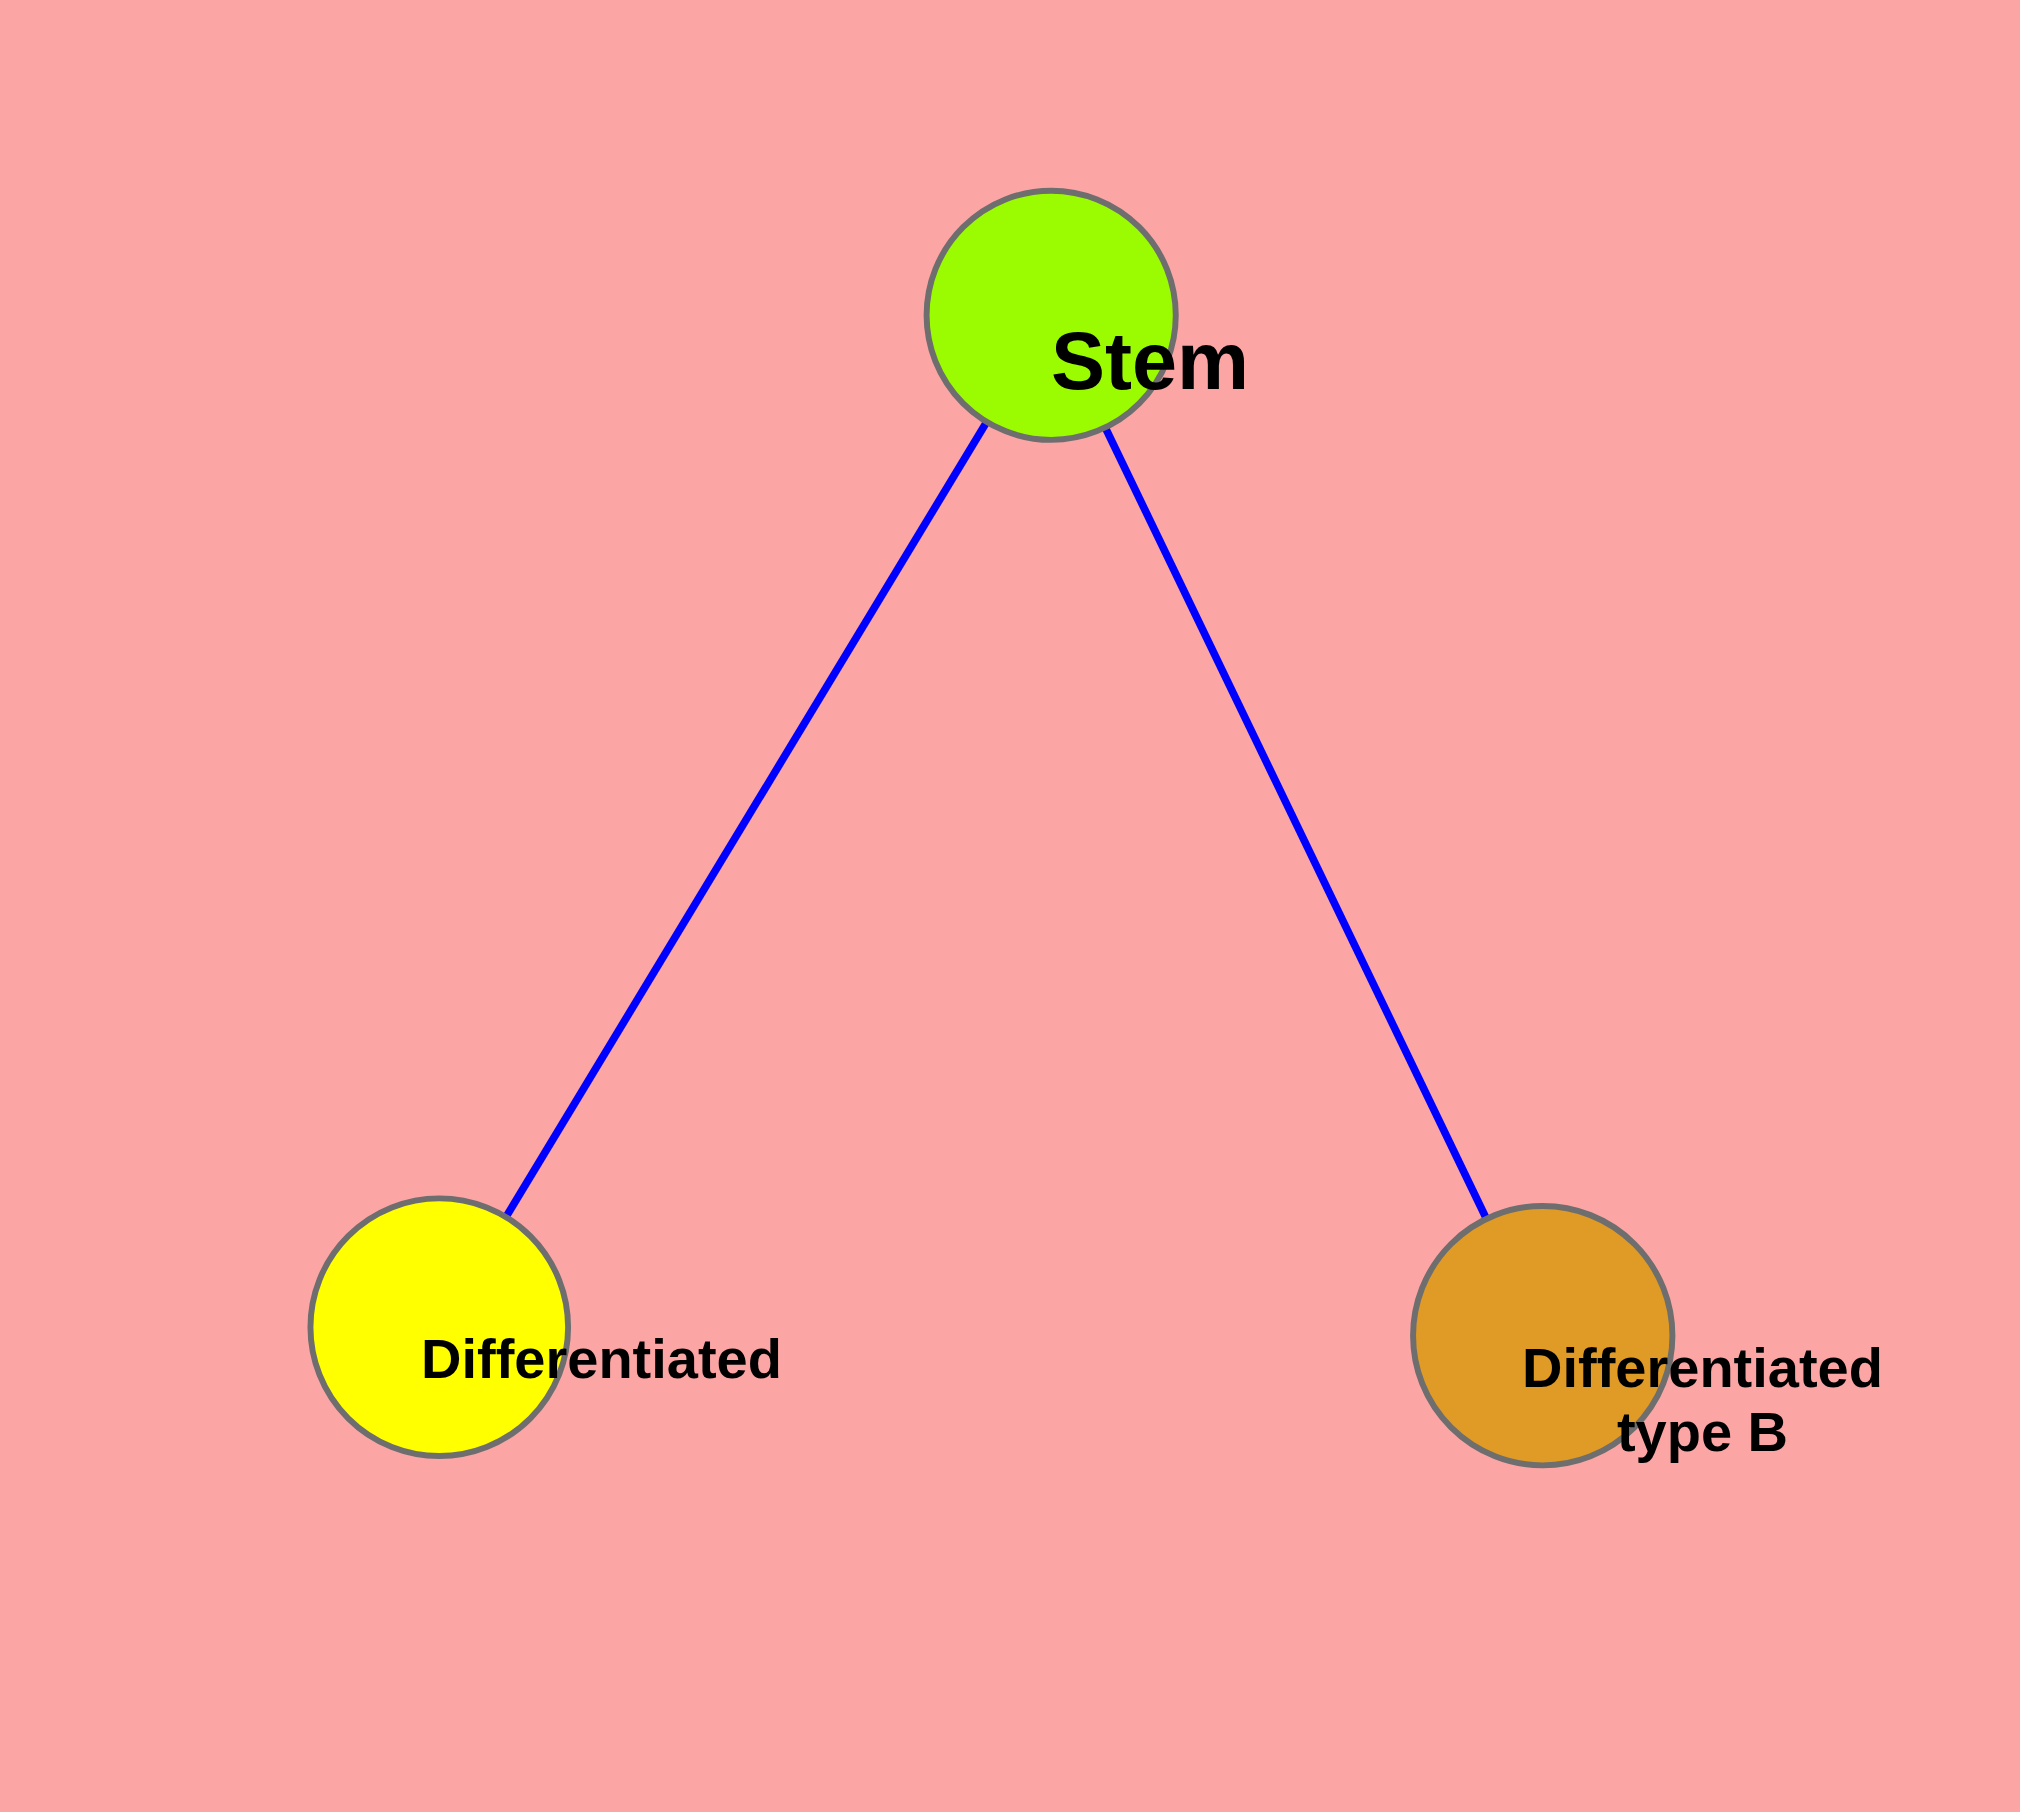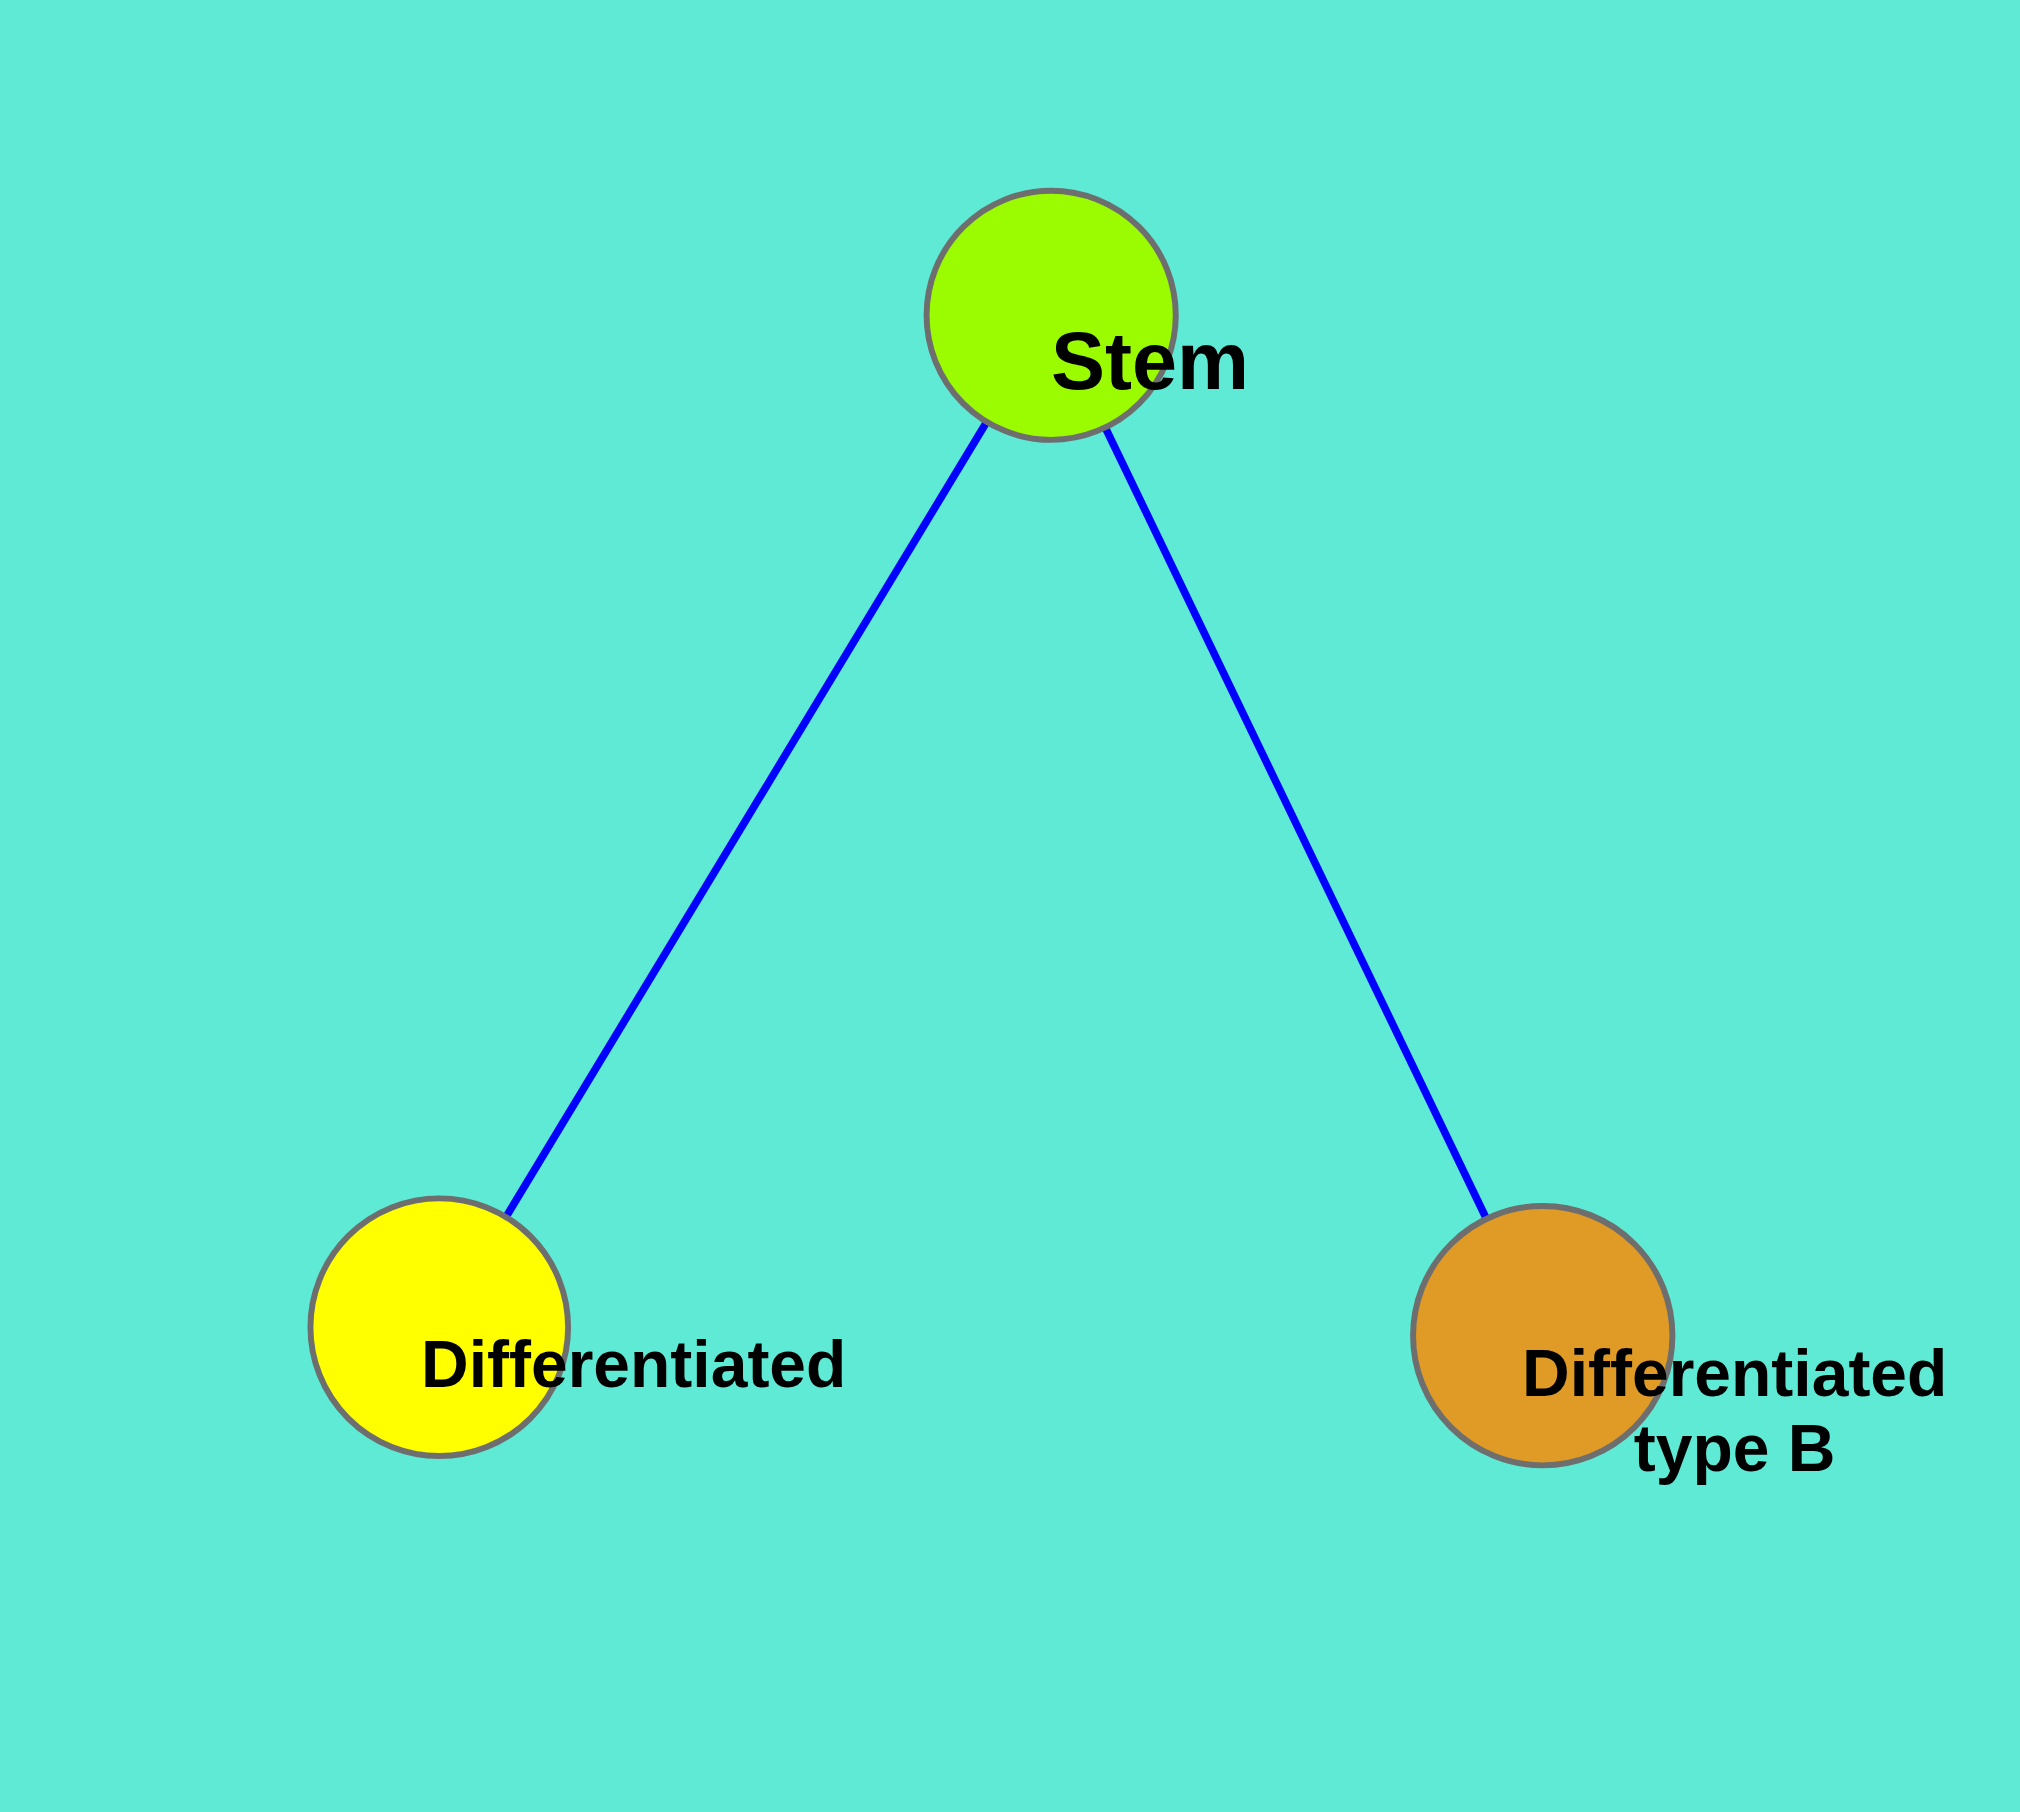--- a/index.html
+++ b/index.html
@@ -31,35 +31,35 @@
     text-align: center;
     line-height: 1.14;
     white-space: nowrap;
     pointer-events: none;
     -webkit-font-smoothing: antialiased;
   }
   .node-label.single {
     font-size: 81px;
   }
   .node-label.two-line {
-    font-size: 66px;
+    font-size: 56px;
   }
   .label-line {
     display: block;
   }
   
   .label-anchor {
     position: absolute;
     transform: translate(-50%, -50%);
   }
 </style>
 </head>
 <body>
 
-<div id="canvas" style="background: #5eead4; width: 2021px; height: 1812px;">
+<div id="canvas" style="background: #fca5a5; width: 2021px; height: 1812px;">
 
   <svg id="graph-svg" viewBox="0 0 2384 2138" xmlns="http://www.w3.org/2000/svg">
     <g id="edges-layer">
         <line x1="1240" y1="372" x2="518" y2="1566" stroke="#0000ff" stroke-width="9" stroke-linecap="butt"></line>
         <line x1="1240" y1="372" x2="1820" y2="1576" stroke="#0000ff" stroke-width="9" stroke-linecap="butt"></line>
       </g>
     <g id="nodes-layer">
         <circle cx="1240" cy="372" r="147" fill="#9bfc01" stroke="#6e6e6e" stroke-width="7"></circle>
         <circle cx="518" cy="1566" r="152" fill="#ffff00" stroke="#6e6e6e" stroke-width="7"></circle>
         <circle cx="1820" cy="1576" r="153" fill="#e09a26" stroke="#6e6e6e" stroke-width="7"></circle>

